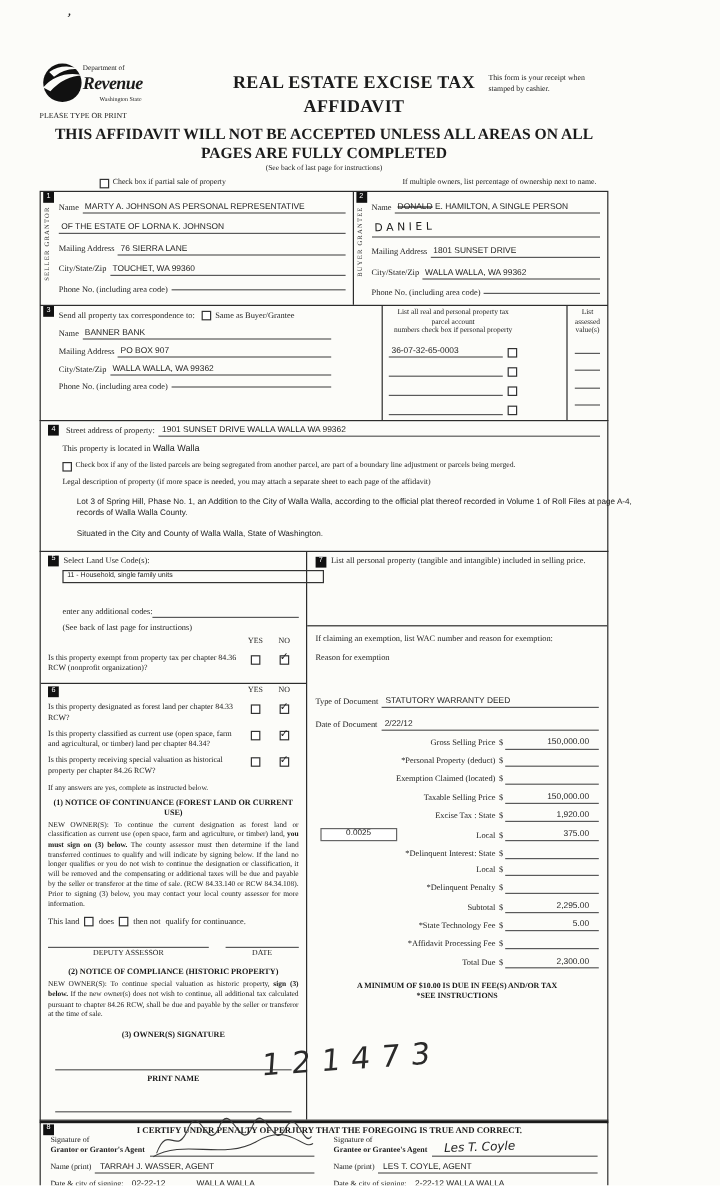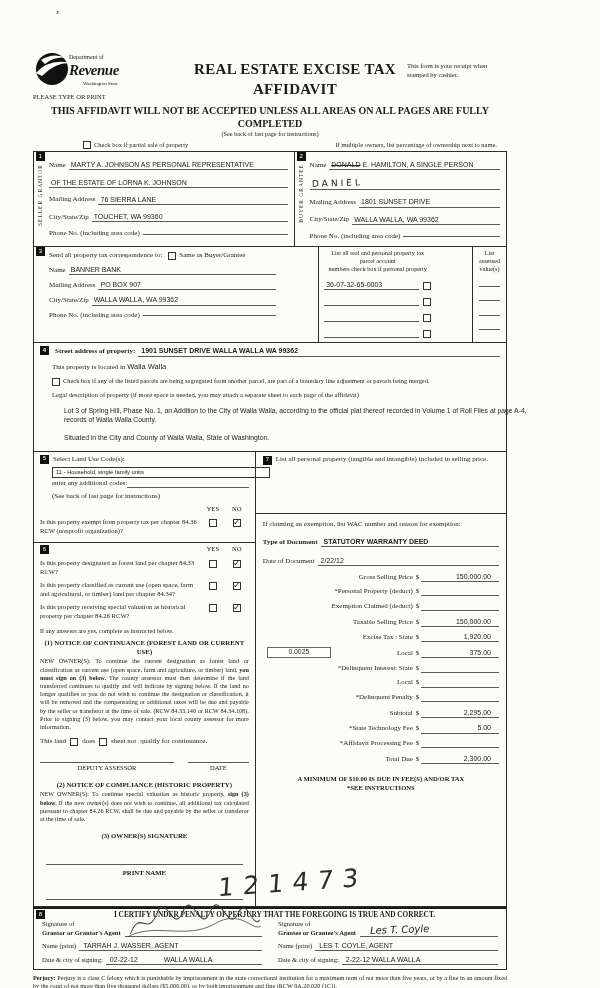--- a/index.html
+++ b/index.html
@@ -27,21 +27,21 @@
   .logo-top { display:flex; align-items:center; }
   .logo-txt { margin-left:-6px; }
   .logo-l1 { font-size:6px; }
   .logo-l2 { font-size:15px; font-weight:bold; letter-spacing:-0.5px; font-style:italic; }
   .logo-l3 { font-size:5px; margin-left:14px; }
   .please { font-size:6.5px; margin-top:2px; }
   .title-block { flex:1; text-align:center; padding-top:10px; }
   .title { font-size:15px; font-weight:bold; letter-spacing:0.3px; }
   .subtitle { font-size:8px; margin-top:2px; }
   .receipt { width:100px; font-size:6.5px; padding-top:12px; line-height:1.35; }
-  .warnline { text-align:center; font-weight:bold; font-size:10px; margin-top:2px; }
+  .warnline { text-align:center; font-weight:bold; font-size:13px; margin-top:2px; }
   .seeback { text-align:center; font-size:6.3px; }
   .partialrow { display:flex; align-items:center; margin:3px 0 2px 50px; font-size:6.5px; }
   .partialrow .cb { margin-right:3px; }
   .multiowner { margin-left:auto; margin-right:10px; }
 
   
   .parties { display:flex; border:1.3px solid #2c2c2c; }
   .party { display:flex; }
   .party.seller { width:55%; }
   .party.buyer { width:45%; border-left:1.3px solid #2c2c2c; }
@@ -63,39 +63,39 @@
   .corr-head { display:flex; align-items:center; margin-top:3px; }
   .corr-head .cb { margin:0 3px 0 6px; }
   .phead { font-size:6.2px; text-align:center; line-height:1.25; }
   .prow { display:flex; align-items:flex-end; margin-top:8px; }
   .prow .pnum { flex:1; border-bottom:1px solid #5a5a5a; padding:0 2px; }
   .prow .cb { margin-left:4px; }
   .arow { border-bottom:1px solid #5a5a5a; height:14.5px; }
 
   
   .sec4 { border:1.3px solid #2c2c2c; border-top:none; padding:3px 6px 8px; }
-  .s4row1 { display:flex; align-items:center;font-weight:bold; }
+  .s4row1 { display:flex; align-items:center; }
   .s4row1 .secno { margin-right:3px; align-self:flex-start; }
   .s4row1 .fill { flex:1; border-bottom:1px solid #5a5a5a; padding:0 3px; }
   .s4loc { margin:5px 0 0 12px; }
   .s4seg { display:flex; align-items:flex-start; margin:5px 0 0 12px; font-size:6.4px; }
   .s4seg .cb { margin-right:3px; margin-top:1px; }
   .s4legal { margin:5px 0 0 12px; font-size:6.6px; }
   .legaltext { margin:8px 0 0 24px; font-size:6.6px; width:480px; }
   .legal2 { margin-top:9px; }
 
   
   .cols { display:flex; border:1.3px solid #2c2c2c; border-top:none; }
   .leftcol { width:47%; border-right:1.1px solid #2c2c2c; padding:3px 6px 6px; }
   .rightcol { flex:1; padding:3px 7px 6px; }
   .s5head { display:flex; align-items:center; }
   .s5head .secno { margin-right:4px; }
   .codebox { border:1.2px solid #333; margin:3px 0 0 12px; width:218px; padding:1px 3px;
              font-size:5.8px; }
-  .addcodes { display:flex; align-items:flex-end; margin:1px 0 0 12px; }
+  .addcodes { display:flex; align-items:flex-end; margin:20px 0 0 12px; }
   .addcodes .fill { flex:1; border-bottom:1px solid #5a5a5a; }
   .s5see { margin:4px 0 0 12px; }
   .ynrow { display:flex; justify-content:flex-end; margin-top:3px; font-size:6.6px; }
   .yncell { width:24px; text-align:center; flex:none; }
   .qrow { display:flex; margin-top:5px; }
   .qtext { flex:1; padding-right:3px; font-size:6.6px; line-height:1.3; }
   .qcb { width:24px; display:flex; justify-content:center; align-items:flex-start; flex:none; padding-top:1px; }
   .sec6 { border-top:1.1px solid #2c2c2c; margin:7px -6px 0; padding:2px 6px 0; }
   .sec6 .ynrow { margin-top:0; }
   .ifyes { margin-top:6px; font-size:6.3px; }
@@ -397,21 +397,21 @@
               </span>
           </div>
           <div class="ifyes">If any answers are yes, complete as instructed below.</div>
           <div class="contitle">(1) NOTICE OF CONTINUANCE (FOREST LAND OR CURRENT USE)</div>
           <div class="para"><span>NEW OWNER(S): To continue the current designation as forest land or classification as current use (open space, farm and agriculture, or timber) land, </span><span class="b">you must sign on (3) below.</span><span> The county assessor must then determine if the land transferred continues to qualify and will indicate by signing below. If the land no longer qualifies or you do not wish to continue the designation or classification, it will be removed and the compensating or additional taxes will be due and payable by the seller or transferor at the time of sale. (RCW 84.33.140 or RCW 84.34.108). Prior to signing (3) below, you may contact your local county assessor for more information.</span></div>
           <div class="thisland">
             <span>This land</span>
             <span class="cb"></span>
             <span>does</span>
             <span class="cb"></span>
-            <span>sheet not</span>
+            <span>then not</span>
             <span>qualify for continuance.</span>
           </div>
           <div class="dep-row">
             <span class="dep-cell w1">DEPUTY ASSESSOR</span>
             <span class="dep-cell w2">DATE</span>
           </div>
           <div class="comp-title">(2) NOTICE OF COMPLIANCE (HISTORIC PROPERTY)</div>
           <div class="para"><span>NEW OWNER(S): To continue special valuation as historic property, </span><span class="b">sign (3) below.</span><span> If the new owner(s) does not wish to continue, all additional tax calculated pursuant to chapter 84.26 RCW, shall be due and payable by the seller or transferor at the time of sale.</span></div>
           <div class="ownsig">(3) OWNER(S) SIGNATURE</div>
           <div class="sigline-full" style="margin-top:12px;"></div>
@@ -421,43 +421,44 @@
       </div>
 
       <div class="rightcol">
         <div class="s7head">
           <span class="secno">7</span>
           <span>List all personal property (tangible and intangible) included in selling price.</span>
         </div>
         <div class="pp-space"></div>
         <div class="exemption">
           <div>If claiming an exemption, list WAC number and reason for exemption:</div>
-        </div>
-
-        <div class="docrow" style="margin-top:8px;font-weight:bold;">
+          <div class="reason">Reason for exemption</div>
+        </div>
+
+        <div class="docrow" style="margin-top:27px;">
           <span class="lbl">Type of Document</span>
           <span class="fill val">STATUTORY WARRANTY DEED</span>
         </div>
         <div class="docrow" style="margin-top:9px;">
           <span class="lbl">Date of Document</span>
           <span class="fill val">2/22/12</span>
         </div>
 
         <div class="frow">
             <span class="flabel">Gross Selling Price</span>
             <span class="fdollar">$</span>
             <span class="fline2 val">150,000.00</span>
           </div>
         <div class="frow">
             <span class="flabel">*Personal Property (deduct)</span>
             <span class="fdollar">$</span>
             <span class="fline2 val"></span>
           </div>
         <div class="frow">
-            <span class="flabel">Exemption Claimed (deduct)</span>
+            <span class="flabel">Exemption Claimed (located)</span>
             <span class="fdollar">$</span>
             <span class="fline2 val"></span>
           </div>
         <div class="frow">
             <span class="flabel">Taxable Selling Price</span>
             <span class="fdollar">$</span>
             <span class="fline2 val">150,000.00</span>
           </div>
         <div class="frow">
             <span class="flabel">Excise Tax : State</span>

